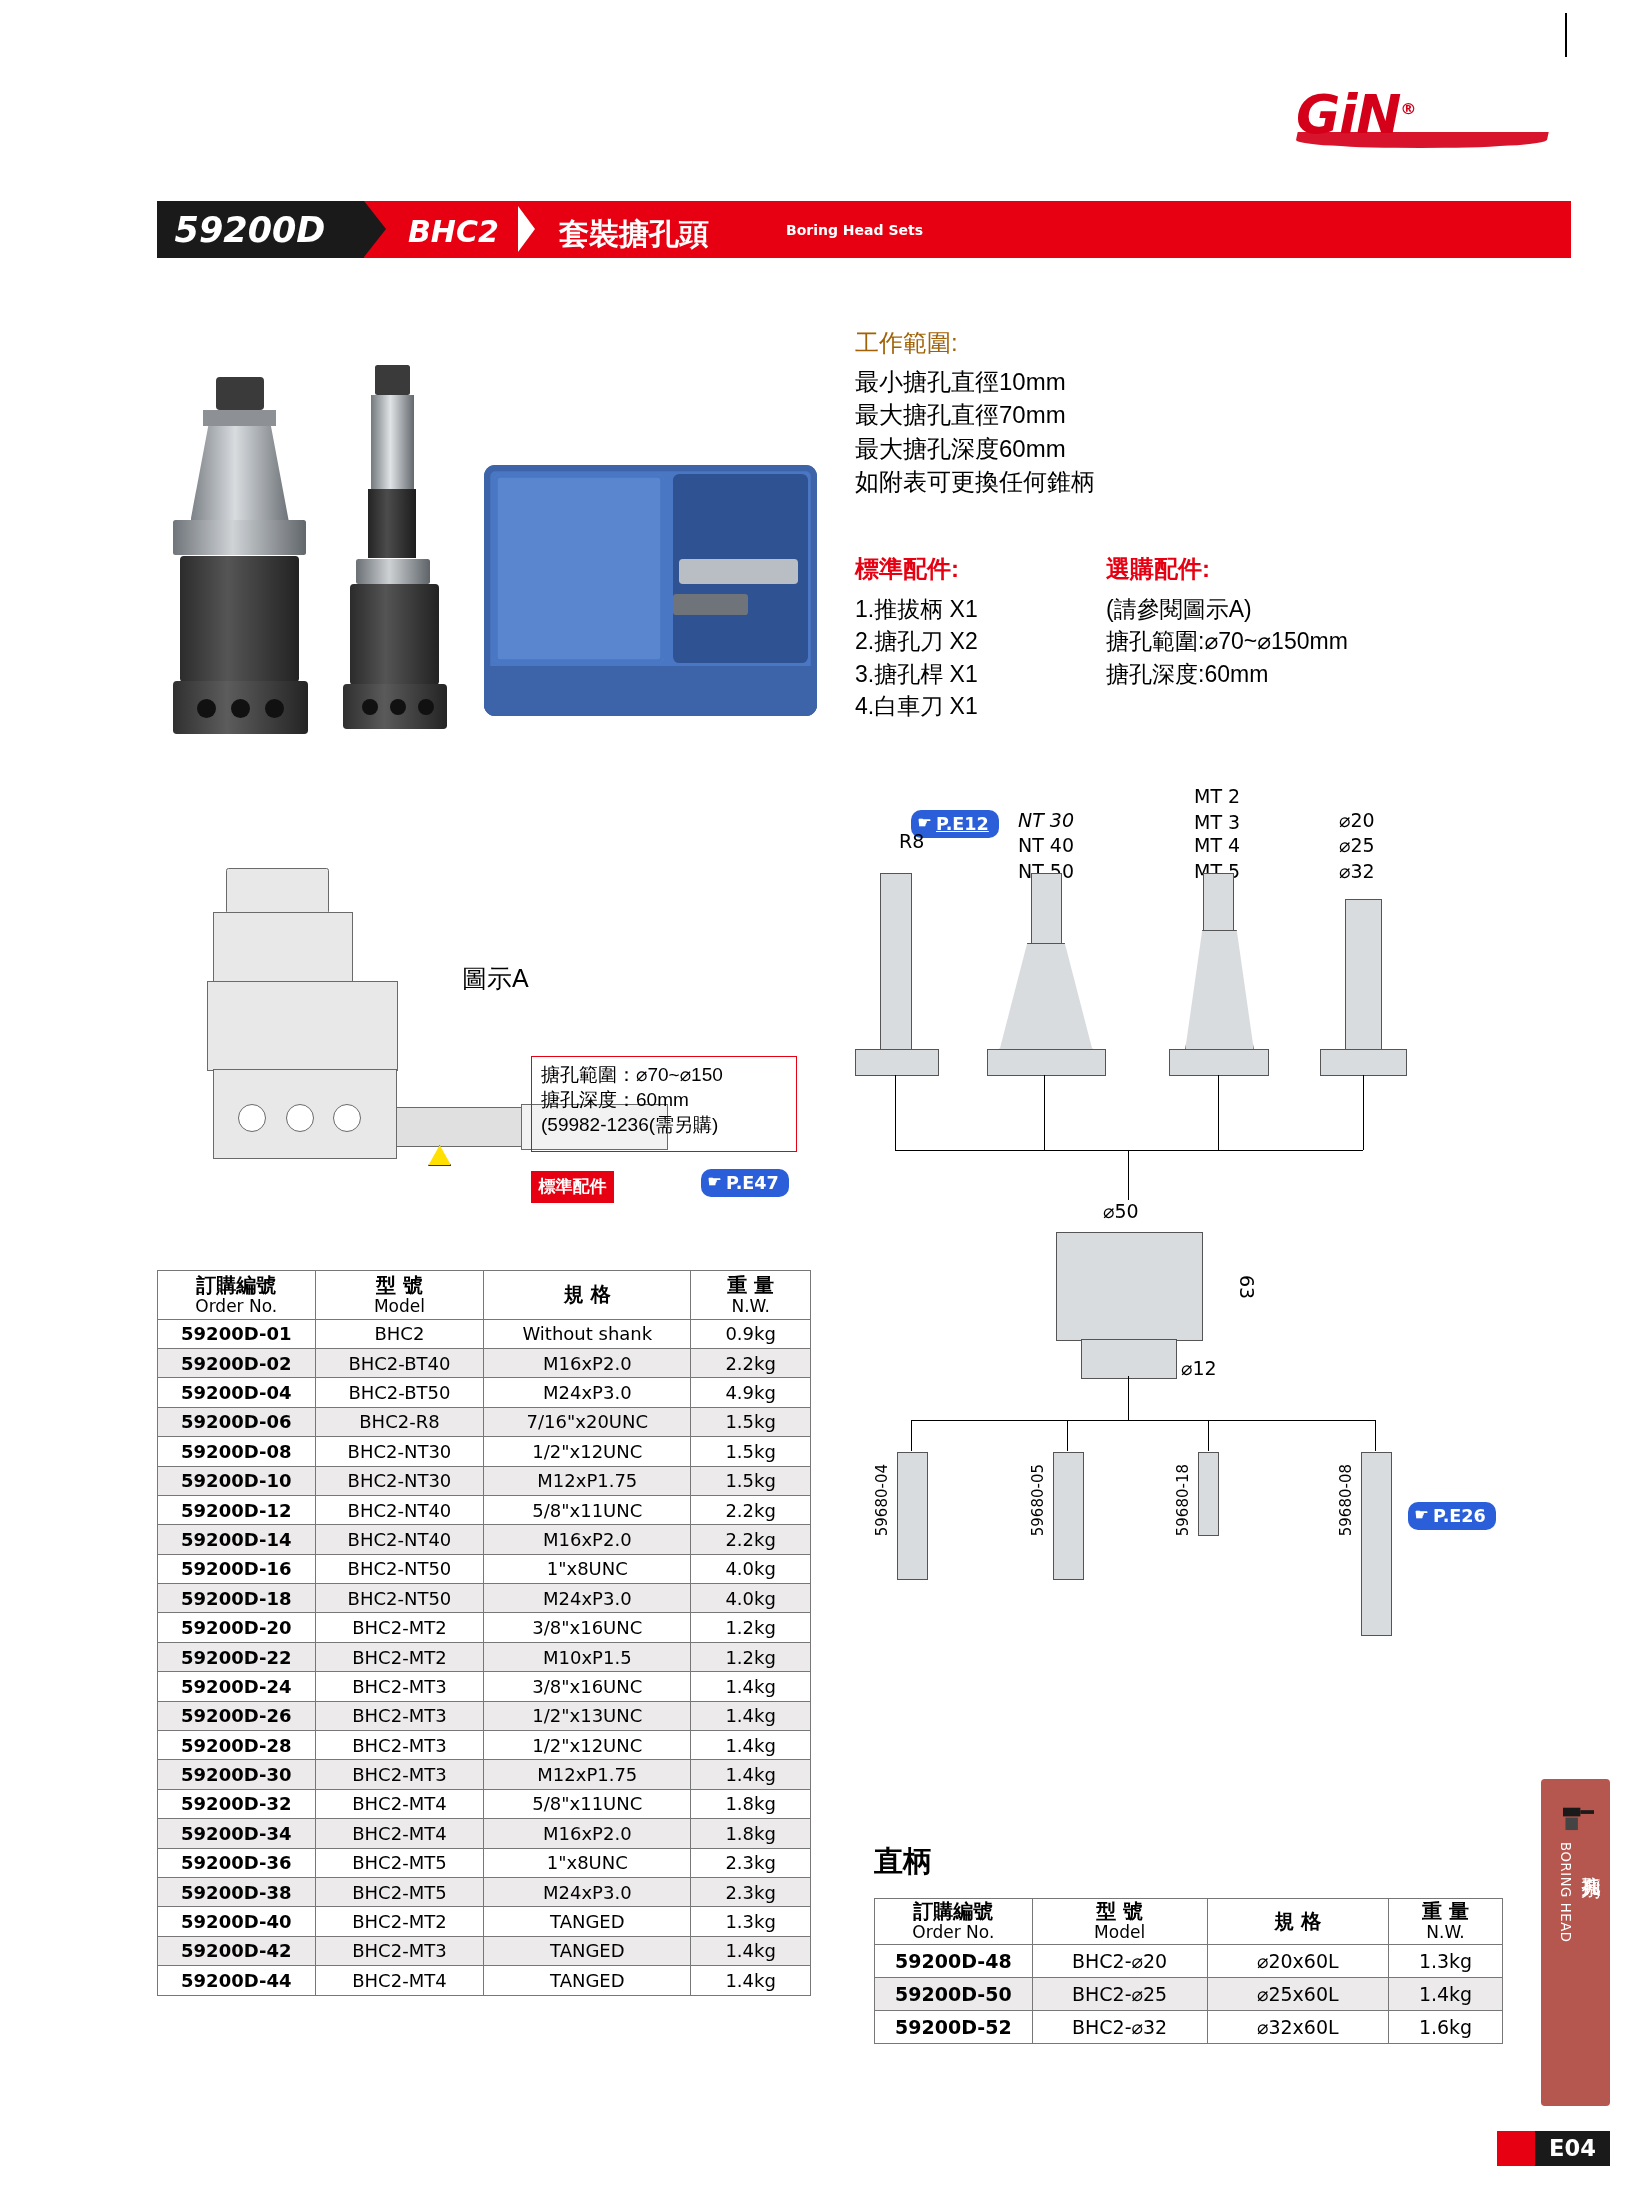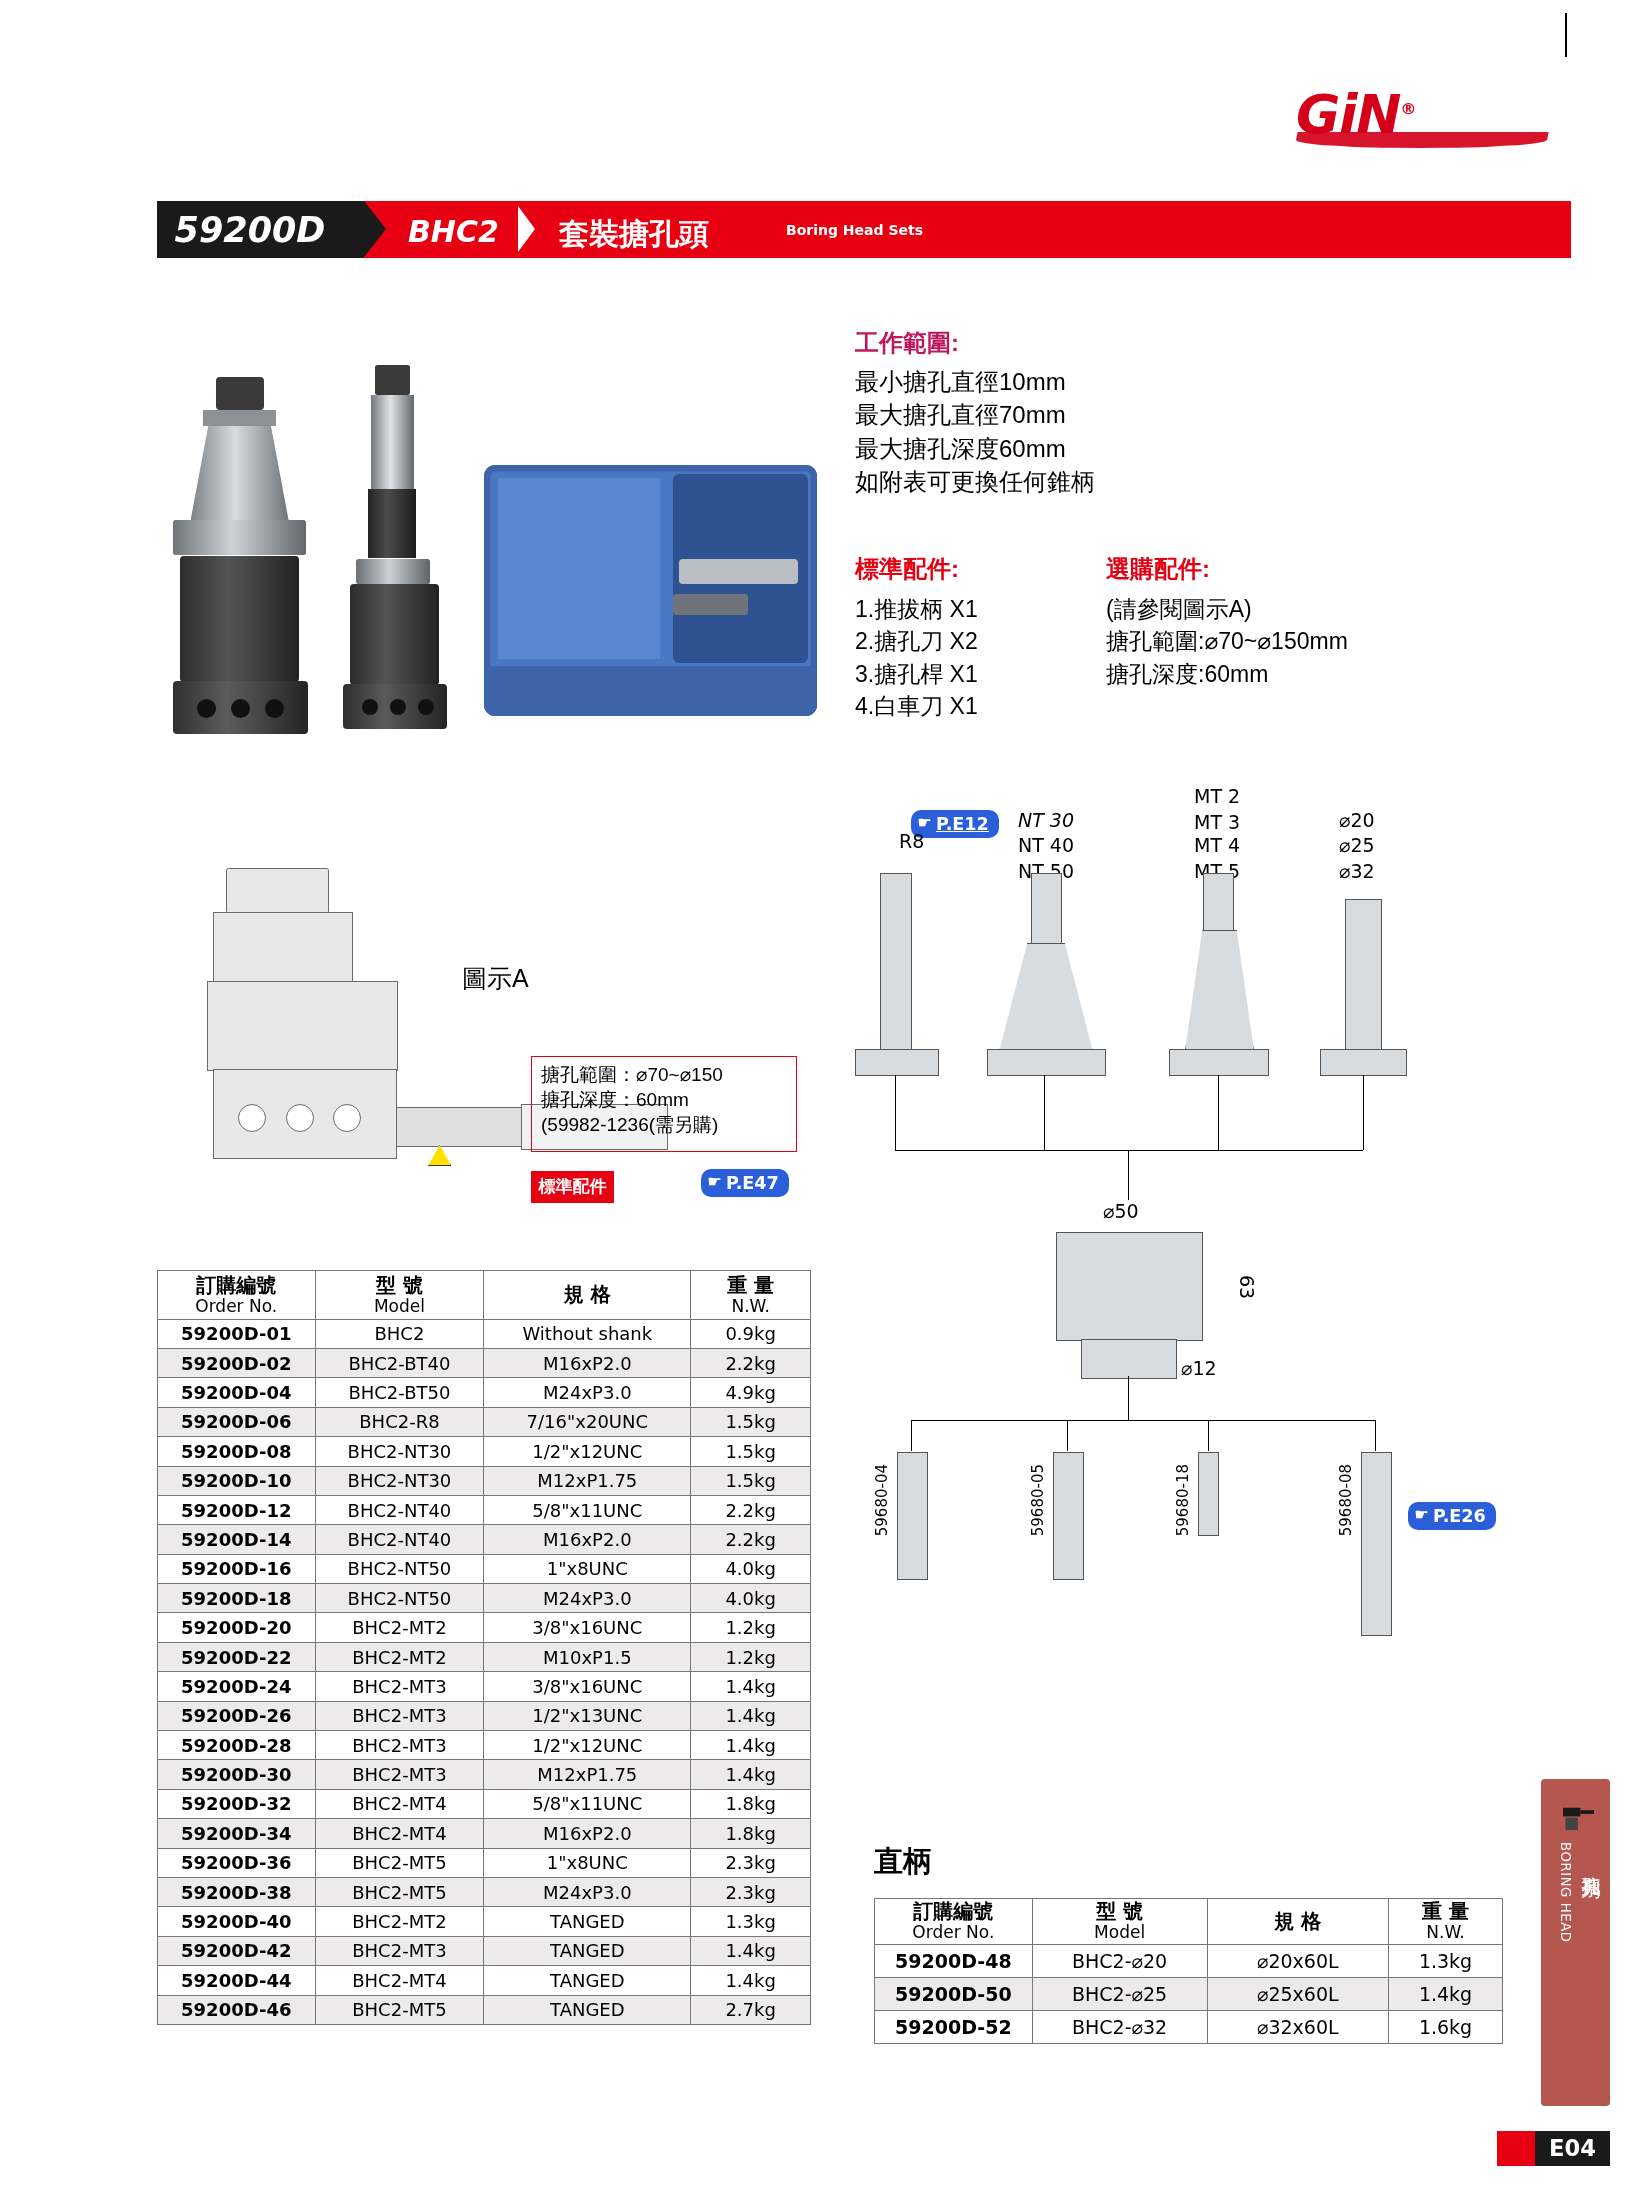--- a/index.html
+++ b/index.html
@@ -66,21 +66,21 @@
     position:absolute; left:402px; top:12.6px;
     color:#fff; font-size:30px; font-weight:bold;
   }
   .hb-title-en {
     position:absolute; left:629px; top:21.4px;
     color:#fff; font-size:14px; font-weight:bold;
     font-family:"DejaVu Sans", sans-serif;
   }
   
   .spec { position:absolute; left:855px; top:327px; width:692px; }
-  .spec-h { color:#be185d; font-size:24px; font-weight:bold; margin-bottom:6.3px;}
+  .spec-h { color:#a16207; font-size:24px; font-weight:normal; margin-bottom:6.3px;}
   .spec-l { font-size:24px; color:#000; line-height:1.38; }
   .acc-cols { position:absolute; left:855px; top:553px; width:704px; display:flex; }
   .acc-col { width:251px; }
   .acc-col.right { width:402px; }
   .acc-h { color:#e60012; font-size:24px; font-weight:bold; margin-bottom:7.5px;}
   .acc-l { font-size:23px; color:#000; line-height:1.42; }
   
   .photo-area { position:absolute; left:145px; top:352px; width:704px; height:453px; }
   .case {
     position:absolute; left:339px; top:113px; width:333px; height:251px;
@@ -516,26 +516,20 @@
         <td>BHC2-MT3</td>
         <td>TANGED</td>
         <td>1.4kg</td>
       </tr>
       <tr>
         <td class="ordno">59200D-44</td>
         <td>BHC2-MT4</td>
         <td>TANGED</td>
         <td>1.4kg</td>
       </tr>
-      <tr>
-        <td class="ordno">59200D-46</td>
-        <td>BHC2-MT5</td>
-        <td>TANGED</td>
-        <td>2.7kg</td>
-      </tr>
     </tbody>
 </table>
 
 <div class="subtitle-cn">直柄</div>
 <table class="tbl-sub">
   <thead>
     <tr>
       <th style="width:157px">
         <span class="th2">訂購編號</span>
         <span class="th2sub">Order No.</span>

